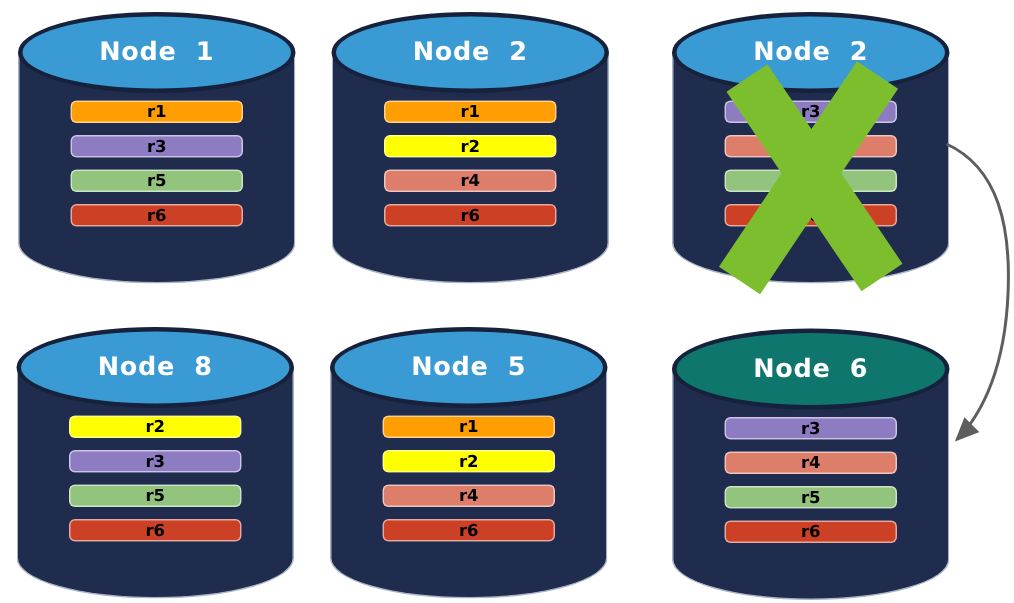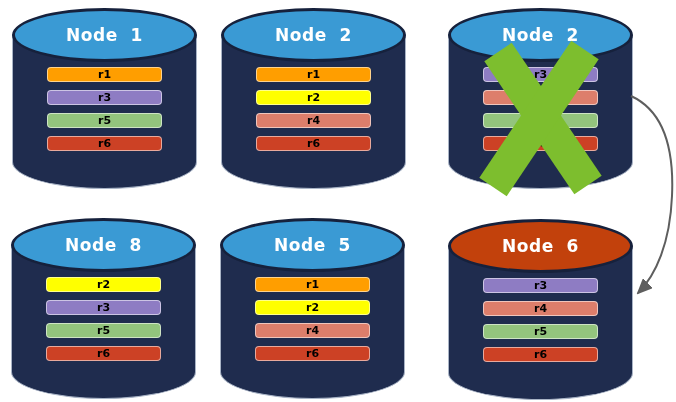--- a/index.html
+++ b/index.html
@@ -178,21 +178,21 @@
         <span class="bar-label">r4</span>
       </div>
       <div class="bar" style="background-color: rgb(204, 65, 37);">
         <span class="bar-label">r6</span>
       </div>
     </div>
   </div>
 
   <div class="node" style="left:448px; top:219px;">
     <div class="cyl-body" style="background-color: rgb(31, 44, 78);"></div>
-    <div class="cyl-top" style="background-color: #c2410c;">
+    <div class="cyl-top" style="background-color: #0f766e;">
       <span class="node-title">Node  6</span>
     </div>
     <div class="bars">
       <div class="bar" style="background-color: rgb(142, 124, 195);">
         <span class="bar-label">r3</span>
       </div>
       <div class="bar" style="background-color: rgb(221, 126, 107);">
         <span class="bar-label">r4</span>
       </div>
       <div class="bar" style="background-color: rgb(147, 196, 125);">

